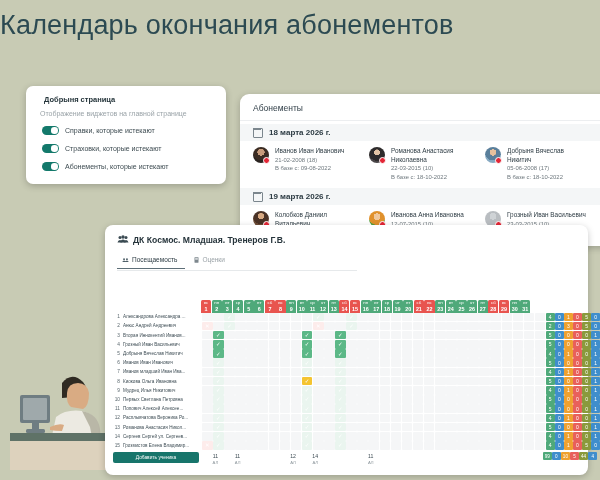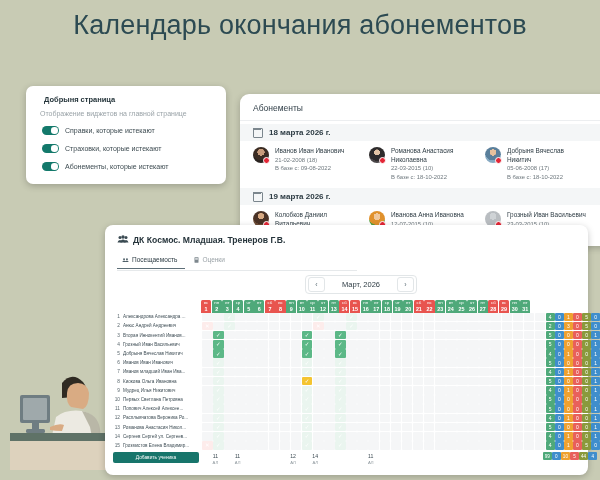--- a/index.html
+++ b/index.html
@@ -4,21 +4,21 @@
 <style>
   html,body{margin:0;padding:0;}
   body{
     width:600px;height:480px;overflow:hidden;
     background:#c8cbb4;
     font-family:"Liberation Sans","DejaVu Sans",sans-serif;
     position:relative;
   }
   
   .page-title{
-    position:absolute;left:0;top:10px;width:600px;text-align:center;
+    position:absolute;left:0;top:10px;width:600px;
     font-size:27px;color:#2c4a52;letter-spacing:.2px;font-weight:400;
   }
   
   .card{position:absolute;background:#fff;border-radius:9px;
         box-shadow:0 2px 7px rgba(0,0,0,.22);}
   
   #settings-card{left:26px;top:86px;width:200px;height:98px;border-radius:7px;}
   .set-title{position:absolute;left:18px;top:9px;font-size:7.5px;font-weight:bold;color:#24343a;}
   .set-sub{position:absolute;left:14px;top:24px;font-size:7px;color:#9aa3a8;}
   .toggle-row{position:absolute;left:16px;display:flex;align-items:center;gap:6px;}
@@ -218,25 +218,20 @@
       <svg width="5" height="6" viewBox="0 0 14 18">
         <rect x="1" y="1" width="12" height="16" rx="1" fill="#7d878d"></rect>
         <rect x="3" y="3" width="8" height="2" fill="#fff"></rect>
           <rect x="3" y="7" width="8" height="1.6" fill="#fff"></rect>
       </svg>
       <span>Оценки</span>
     </div>
   </div>
   <div class="tab-sep"></div>
 
-  <div class="month-nav">
-    <span class="mn-btn">‹</span>
-    <span class="mn-lbl">Март, 2026</span>
-    <span class="mn-btn">›</span>
-  </div>
 
   <div class="grid">
     <div class="ghead" id="day-header">
         <div class="dcell wk">
           <div class="wd">вс</div>
           <div class="dn">1</div>
         </div>
         <div class="dcell wd2">
           <div class="wd">пн</div>
           <div class="dn">2</div>

